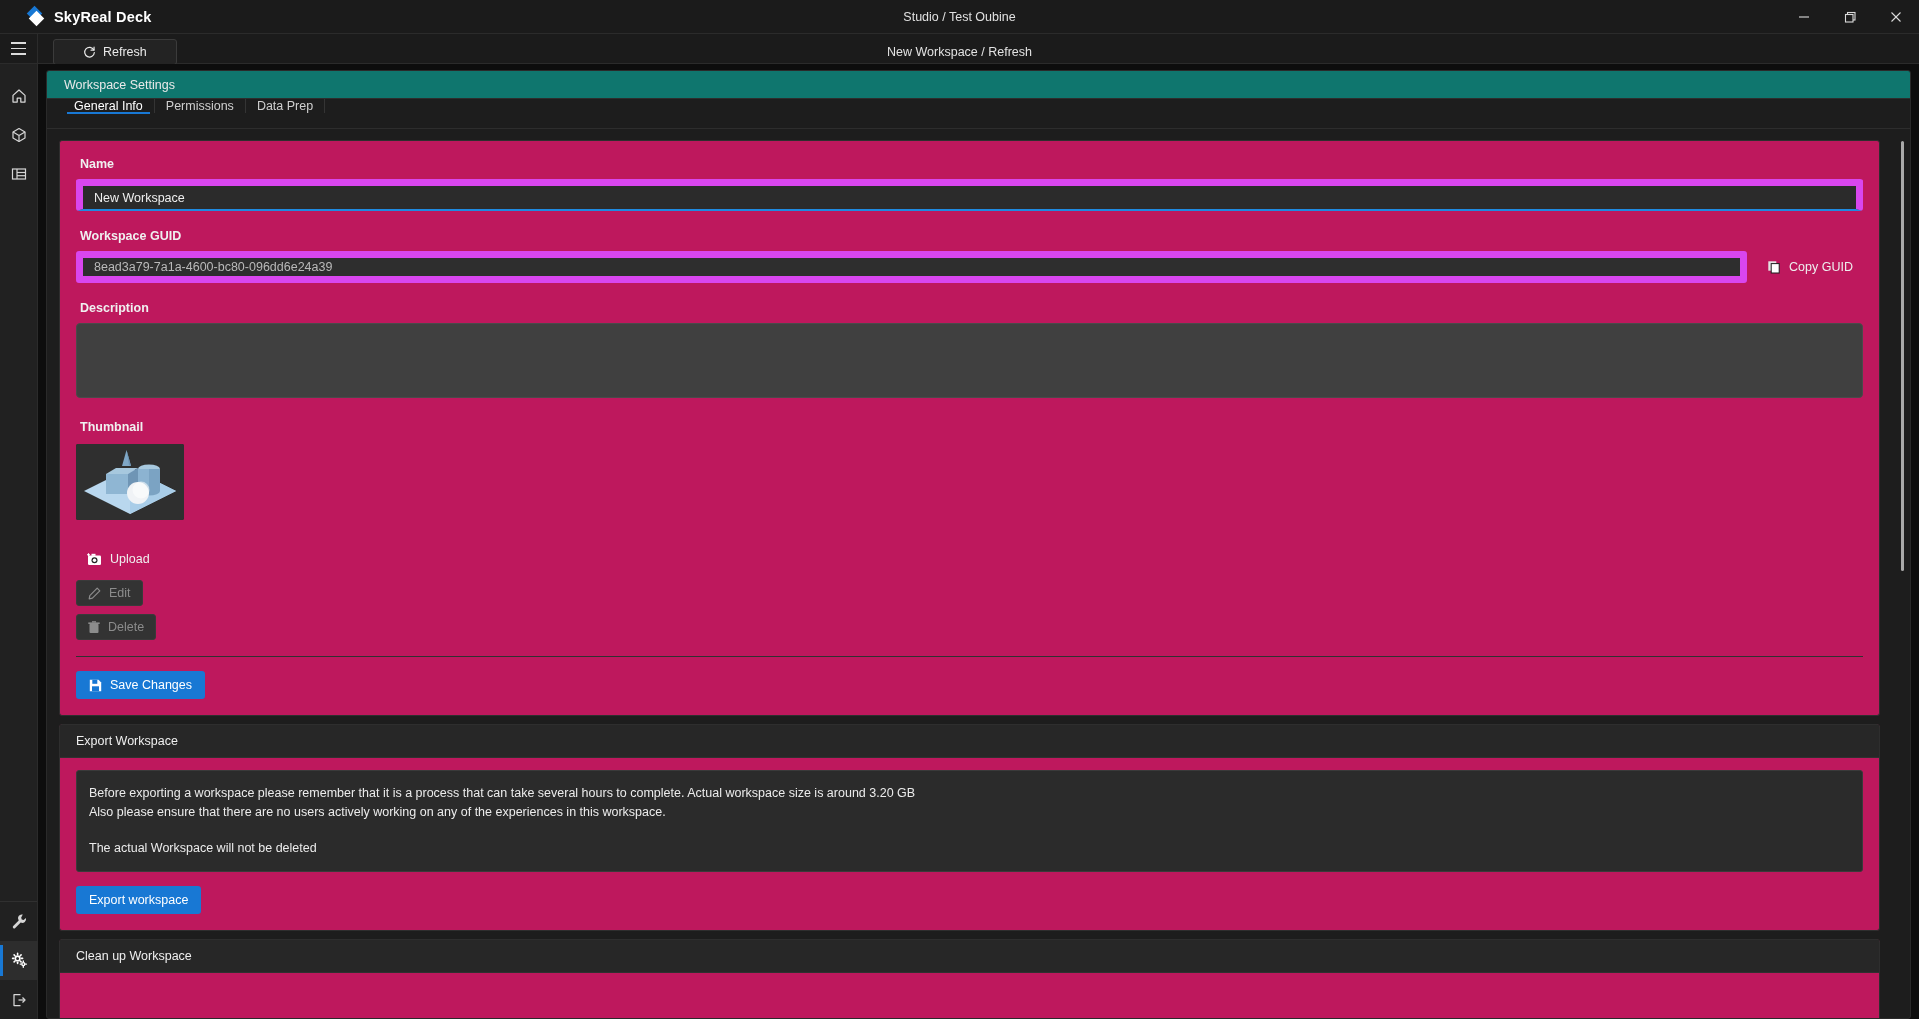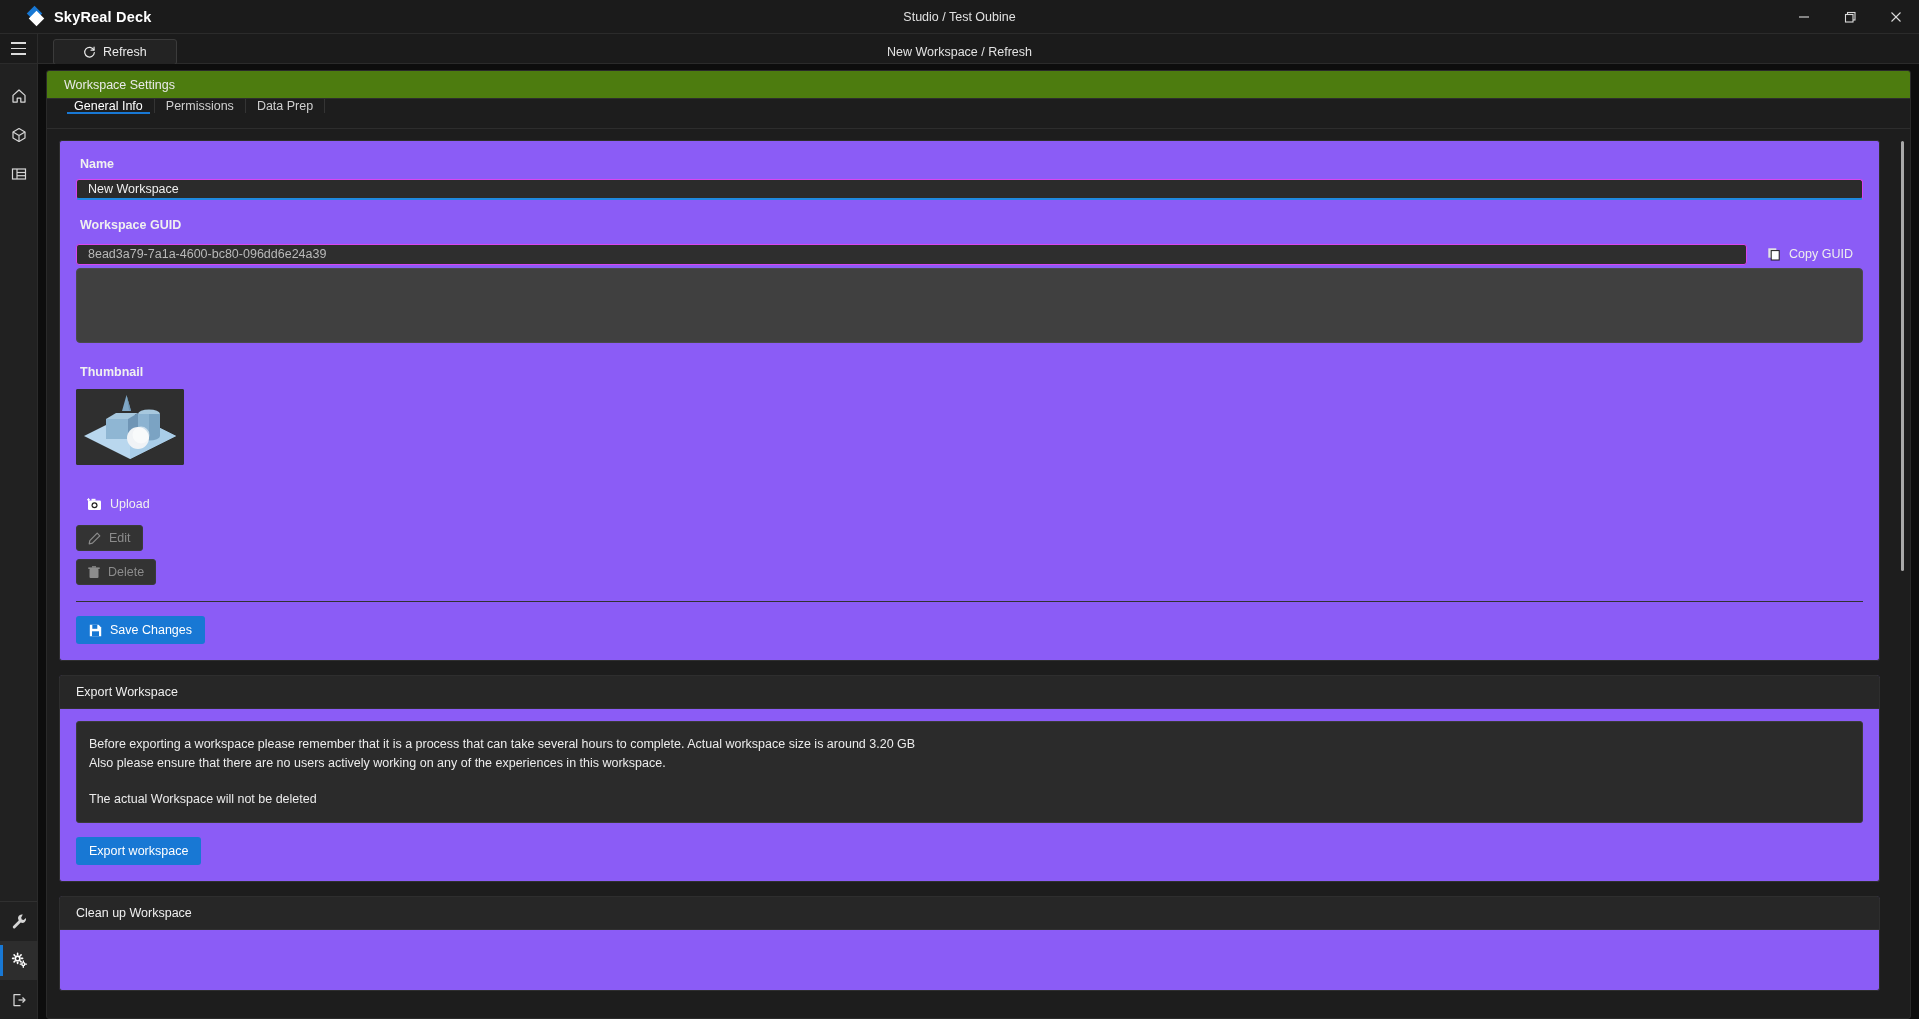--- a/index.html
+++ b/index.html
@@ -92,21 +92,21 @@
   
   .main {
     position: absolute; left: 38px; top: 64px; right: 0; bottom: 0;
     background: #0d0d0d; padding: 6px 8px 0 8px;
   }
   .panel {
     background: #1d1d1d; border: 1px solid #2a2a2a; border-radius: 3px;
     height: 100%; position: relative; overflow: hidden;
   }
   .panel-header {
-    height: 28px; background: #4d7c0f; border-bottom: 1px solid #2d2d2d;
+    height: 28px; background: #0f766e; border-bottom: 1px solid #2d2d2d;
     display: flex; align-items: center; padding-left: 17px;
     font-size: 12.5px; color: #eaeaea;
   }
   .tabs {
     height: 30px; display: flex; align-items: flex-start;
     padding-left: 16px; background: #1d1d1d; border-bottom: 1px solid #2d2d2d;
   }
   .tab {
     display: flex; align-items: center; padding: 0 11px;
     font-size: 12.5px; color: #cfcfcf; position: relative;
@@ -118,34 +118,34 @@
     height: 2px; background: #1878d4;
   }
 
   .scrollarea {
     position: absolute; left: 0; right: 0; top: 59px; bottom: 0;
     overflow: hidden; padding: 0 0 0 0;
   }
   .scroll-inner { padding: 10px 30px 10px 12px; }
 
   .card {
-    background: #8b5cf6; border: 1px solid #2e2e2e; border-radius: 3px;
-    margin-bottom: 14px;
+    background: #be185d; border: 1px solid #2e2e2e; border-radius: 3px;
+    margin-bottom: 8px;
   }
   .card-body { padding: 12px 16px 16px 16px; }
   .card-title {
     padding: 9px 16px; font-size: 12.5px; color: #efefef;
     border-bottom: 1px solid #303030; background: #272727;
   }
 
   .field-label {
     font-size: 12.5px; font-weight: bold; color: #f0f0f0; margin: 4px 0 8px 4px;
   }
   .text-input {
-    width: 100%; height: 21px; background: #2b2b2b; border: 1px solid #d946ef;
+    width: 100%; height: 32px; background: #2b2b2b; border: 7px solid #d946ef;
     border-radius: 3px; color: #efefef; font-size: 12.5px; padding: 0 11px;
     font-family: "Liberation Sans", sans-serif;
   }
   .text-input.focused { border-bottom: 2px solid #1f8ae0; }
   .text-input.readonly { background: #2e2e2e; color: #b9b9b9; }
   .row-inline { display: flex; align-items: center; gap: 10px; }
   .flat-btn {
     display: flex; align-items: center; gap: 8px; height: 28px;
     padding: 0 10px; background: transparent; border: none;
     color: #eeeeee; font-size: 12.5px; font-family: "Liberation Sans", sans-serif;
@@ -335,20 +335,21 @@
                 <input class="text-input readonly" readonly="" style="flex: 1 1 0%;" value="8ead3a79-7a1a-4600-bc80-096dd6e24a39">
                 <button class="flat-btn">
                   <svg width="14" height="14" viewBox="0 0 14 14">
                     <rect x="1.3" y="1.3" width="8" height="9.4" fill="#e3e3e3"></rect>
                     <rect x="4.2" y="3.6" width="8" height="9.4" fill="#ffffff" stroke="#1d1d1d" stroke-width="1"></rect>
                   </svg>
                   <span>Copy GUID</span>
                 </button>
               </div>
 
+              <div class="field-label" style="margin-top:18px;">Description</div>
               <textarea class="textarea" style=""></textarea>
 
               <div class="field-label" style="margin-top:18px;">Thumbnail</div>
               <div class="thumb-wrap">
                 <svg class="thumb-img" viewBox="0 0 108 76">
                   <rect width="108" height="76" fill="#2f2f2f"></rect>
                   <polygon points="54,24 100,47 54,70 8,47" fill="#b9d7ee"></polygon>
                   <polygon points="54,24 100,47 54,70" fill="#a9cde8"></polygon>
                   <polygon points="46,22 55,22 50.5,6" fill="#7fa7c6"></polygon>
                   <polygon points="55,22 50.5,6 53,21" fill="#6c93b3"></polygon>

